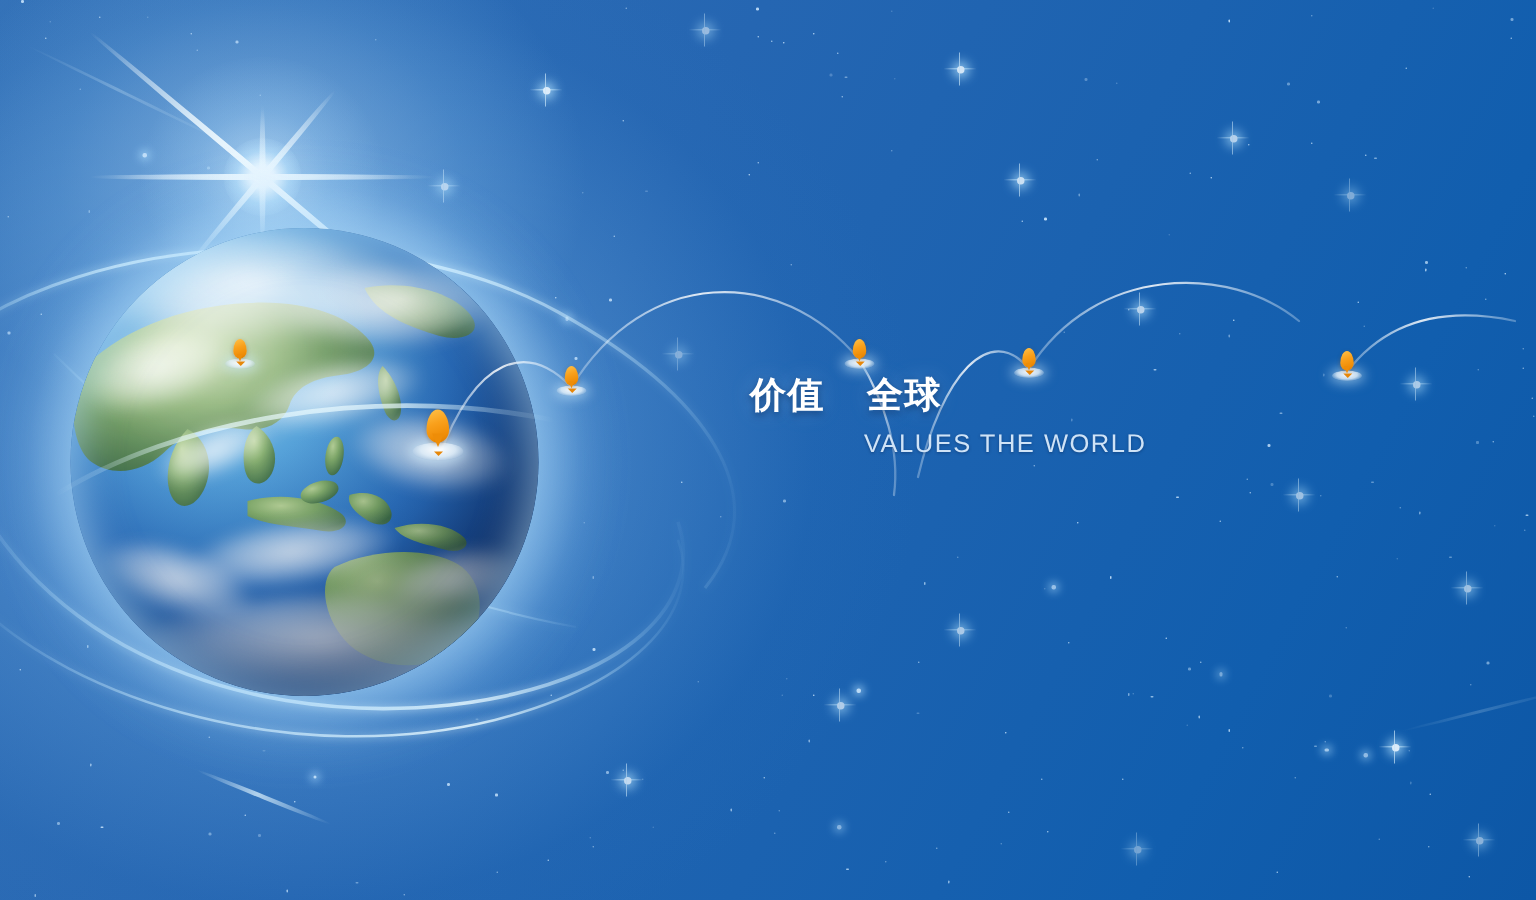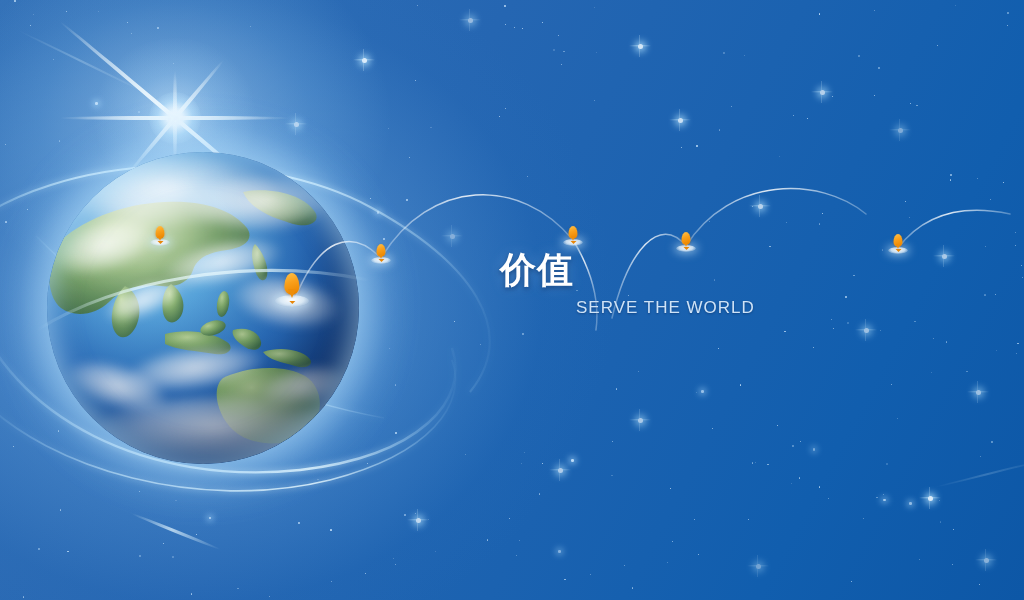--- a/index.html
+++ b/index.html
@@ -73,21 +73,21 @@
       border-left:solid transparent; border-right:solid transparent; border-top:solid #e6870a; }
 
   
   #headline { position:absolute; left:498px; top:253px; width:420px; }
   .line-cn { display:flex; align-items:flex-end; white-space:nowrap; }
   .cn-big {
     font-size:52px; line-height:1; font-weight:700; color:#ffffff; letter-spacing:1px;
     text-shadow:0 0 1px #2a66a8, 0 2px 5px rgba(5,35,80,0.55), 0 0 18px rgba(170,215,255,0.35);
   }
   .cn-small {
-    font-size:36px; line-height:1; font-weight:700; color:#ffffff; letter-spacing:1px;
+    font-size:24px; line-height:1; font-weight:700; color:#ffffff; letter-spacing:1px;
     margin-left:2px; position:relative; top:-1px;
     text-shadow:0 0 1px #2a66a8, 0 2px 5px rgba(5,35,80,0.55), 0 0 14px rgba(170,215,255,0.3);
   }
   .cn-gap { width:26px; }
   .line-en { display:flex; white-space:nowrap; margin-top:9px; }
   .en { font-size:17px; letter-spacing:1.0px; color:#cfe3f7; font-weight:400;
         text-shadow:0 1px 2px rgba(6,34,78,0.45); }
   .en.second { margin-left:78px; }
 
   
@@ -546,22 +546,23 @@
         <div class="base" style="width: 20px; height: 7px;"></div>
         <div class="drop" style="width: 9px; height: 13px; top: 0px; --t: 0;"></div>
         <div style="position: absolute; left: 50%; transform: translateX(-50%); width: 0px; height: 0px; border-left: 2.7px solid transparent; border-right: 2.7px solid transparent; border-top: 5.46px solid rgb(238, 141, 8); top: 9.36px;"></div>
       </div>
     </div>
 
   <div id="headline">
     <div class="line-cn">
       <span class="cn-small">价值</span>
       <span class="cn-gap"></span>
+      <span class="cn-small">全球</span>
     </div>
     <div class="line-en">
-      <span class="en second">SERVE THE WORLD</span>
+      <span class="en second">VALUES THE WORLD</span>
     </div>
   </div>
 
   <div class="streak" style="left:128px; top:530px; width:96px; height:3px; transform:rotate(22deg); opacity:.85;"></div>
   <div class="streak" style="left:10px; top:62px; width:150px; height:2px; transform:rotate(26deg); opacity:.30;"></div>
   <div class="streak" style="left:932px; top:472px; width:120px; height:2px; transform:rotate(-14deg); opacity:.22;"></div>
 </div>
 
 </body></html>

